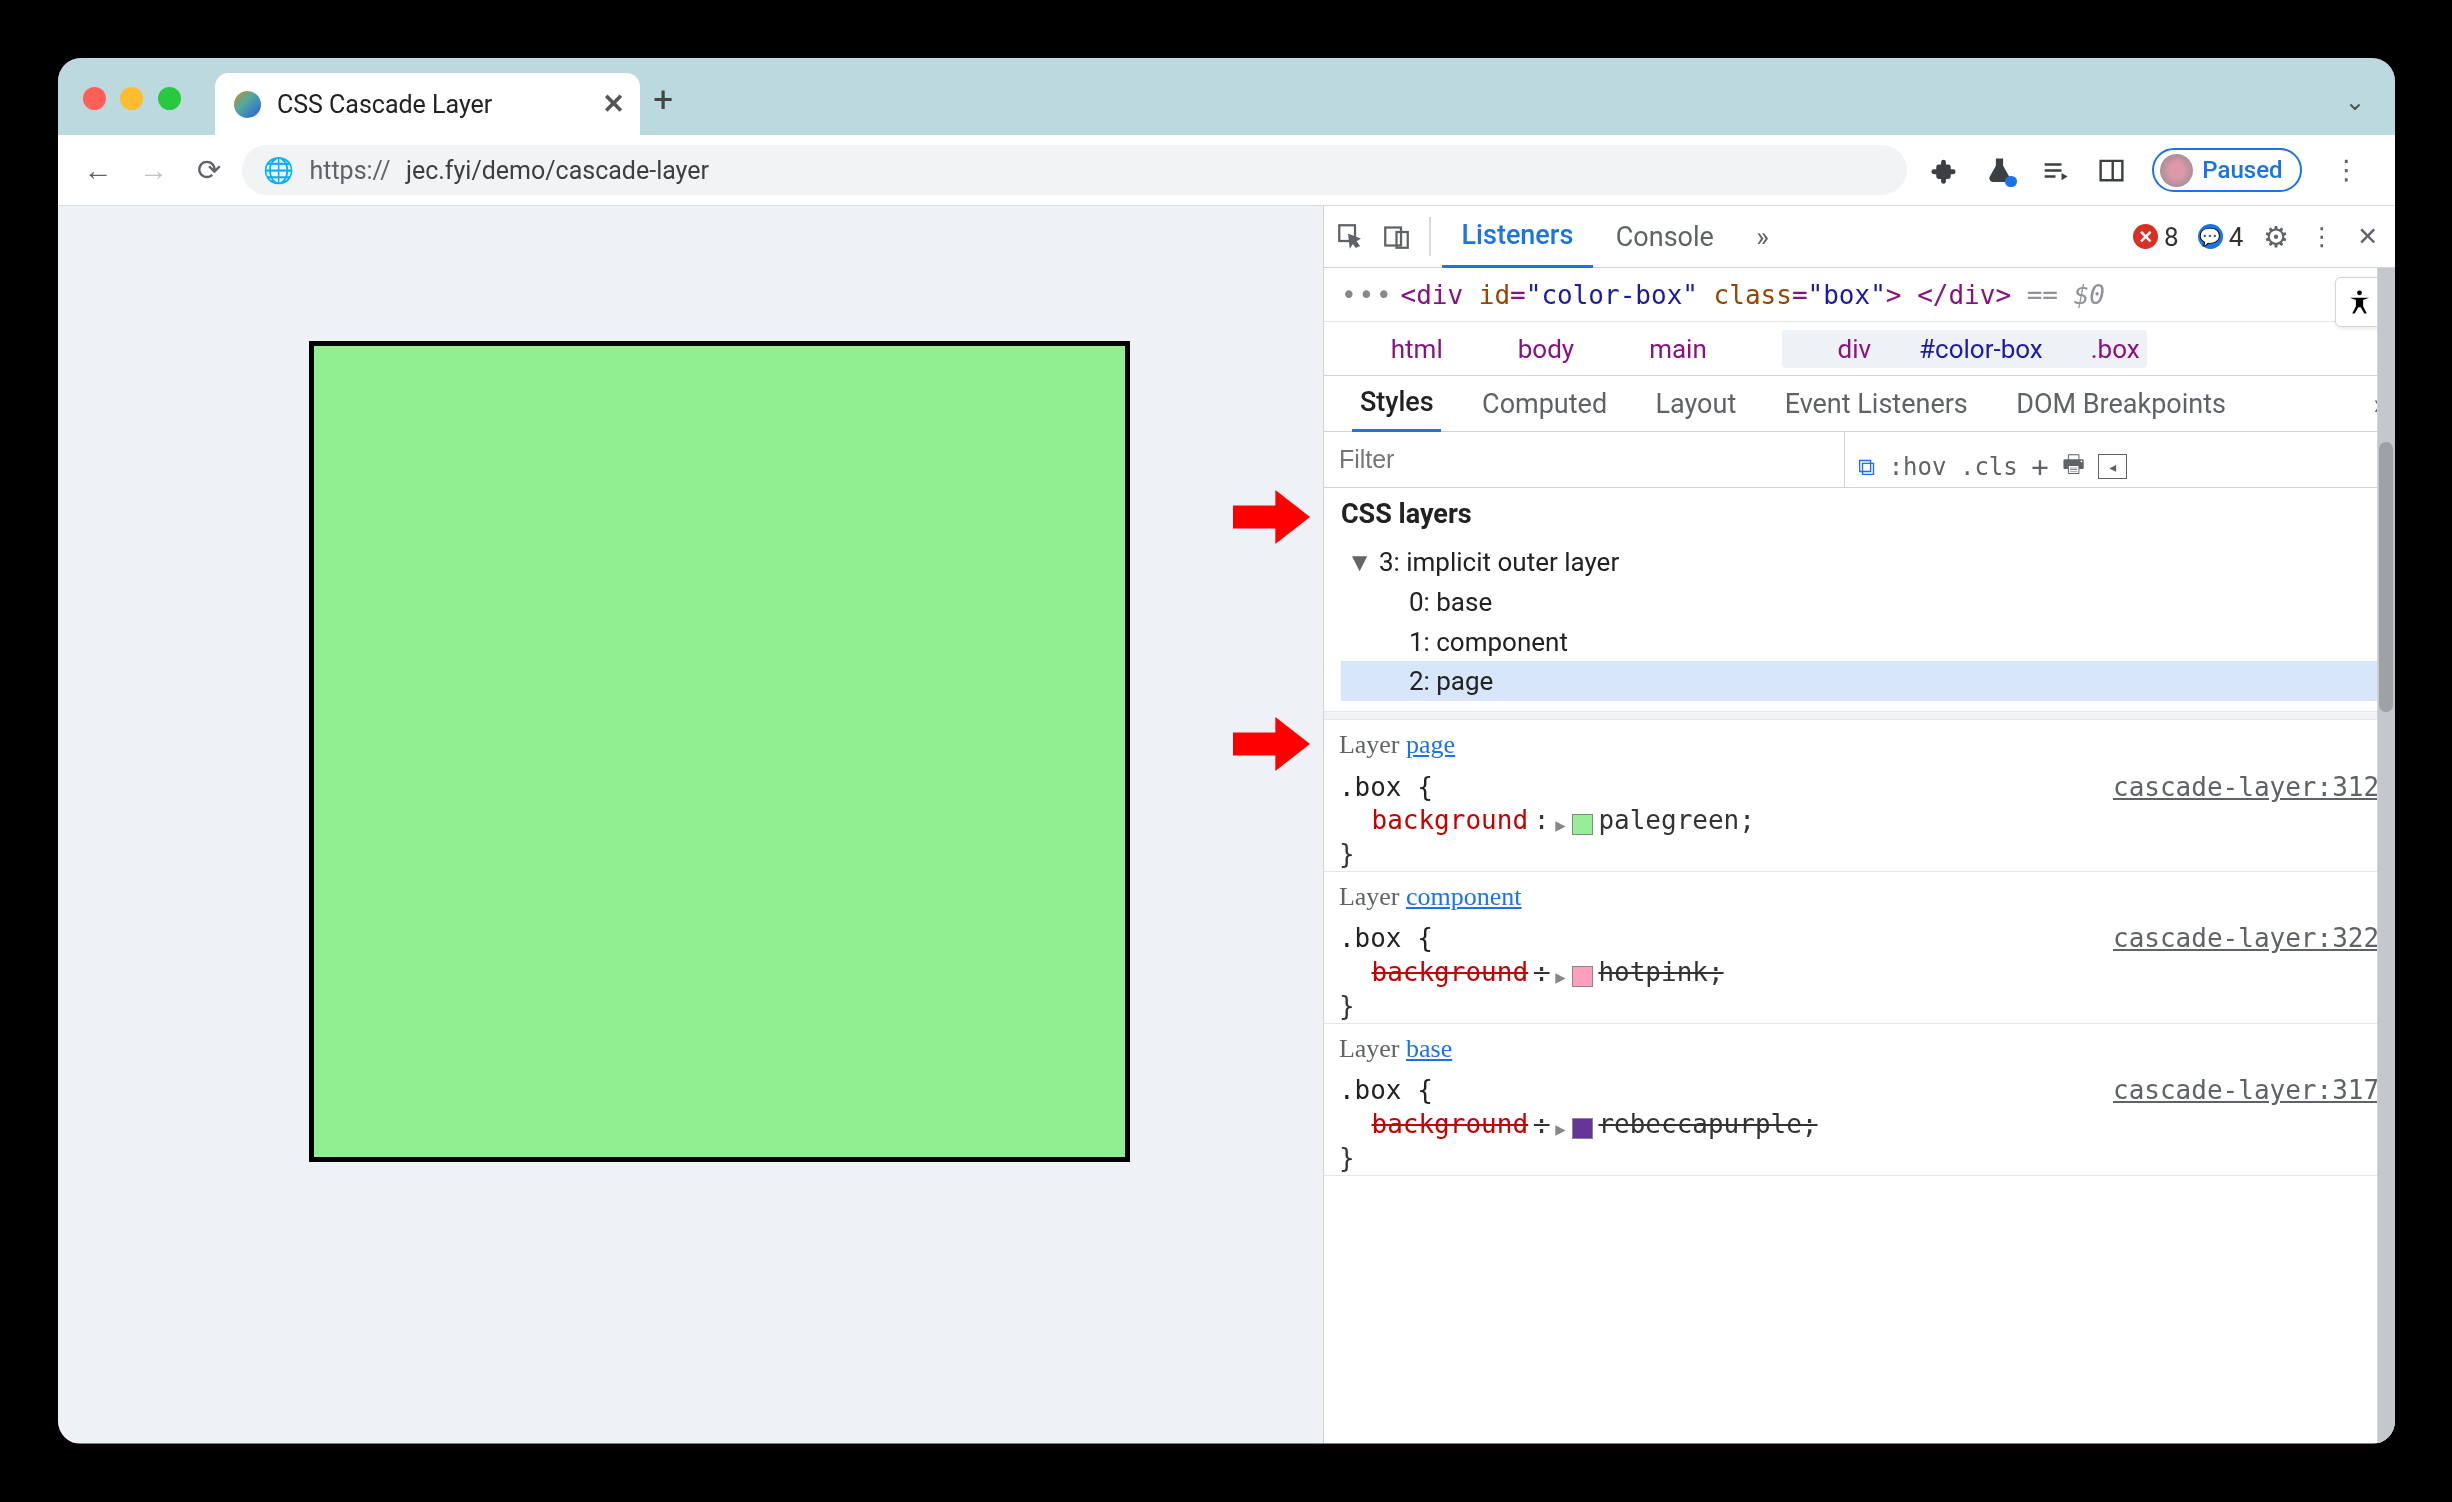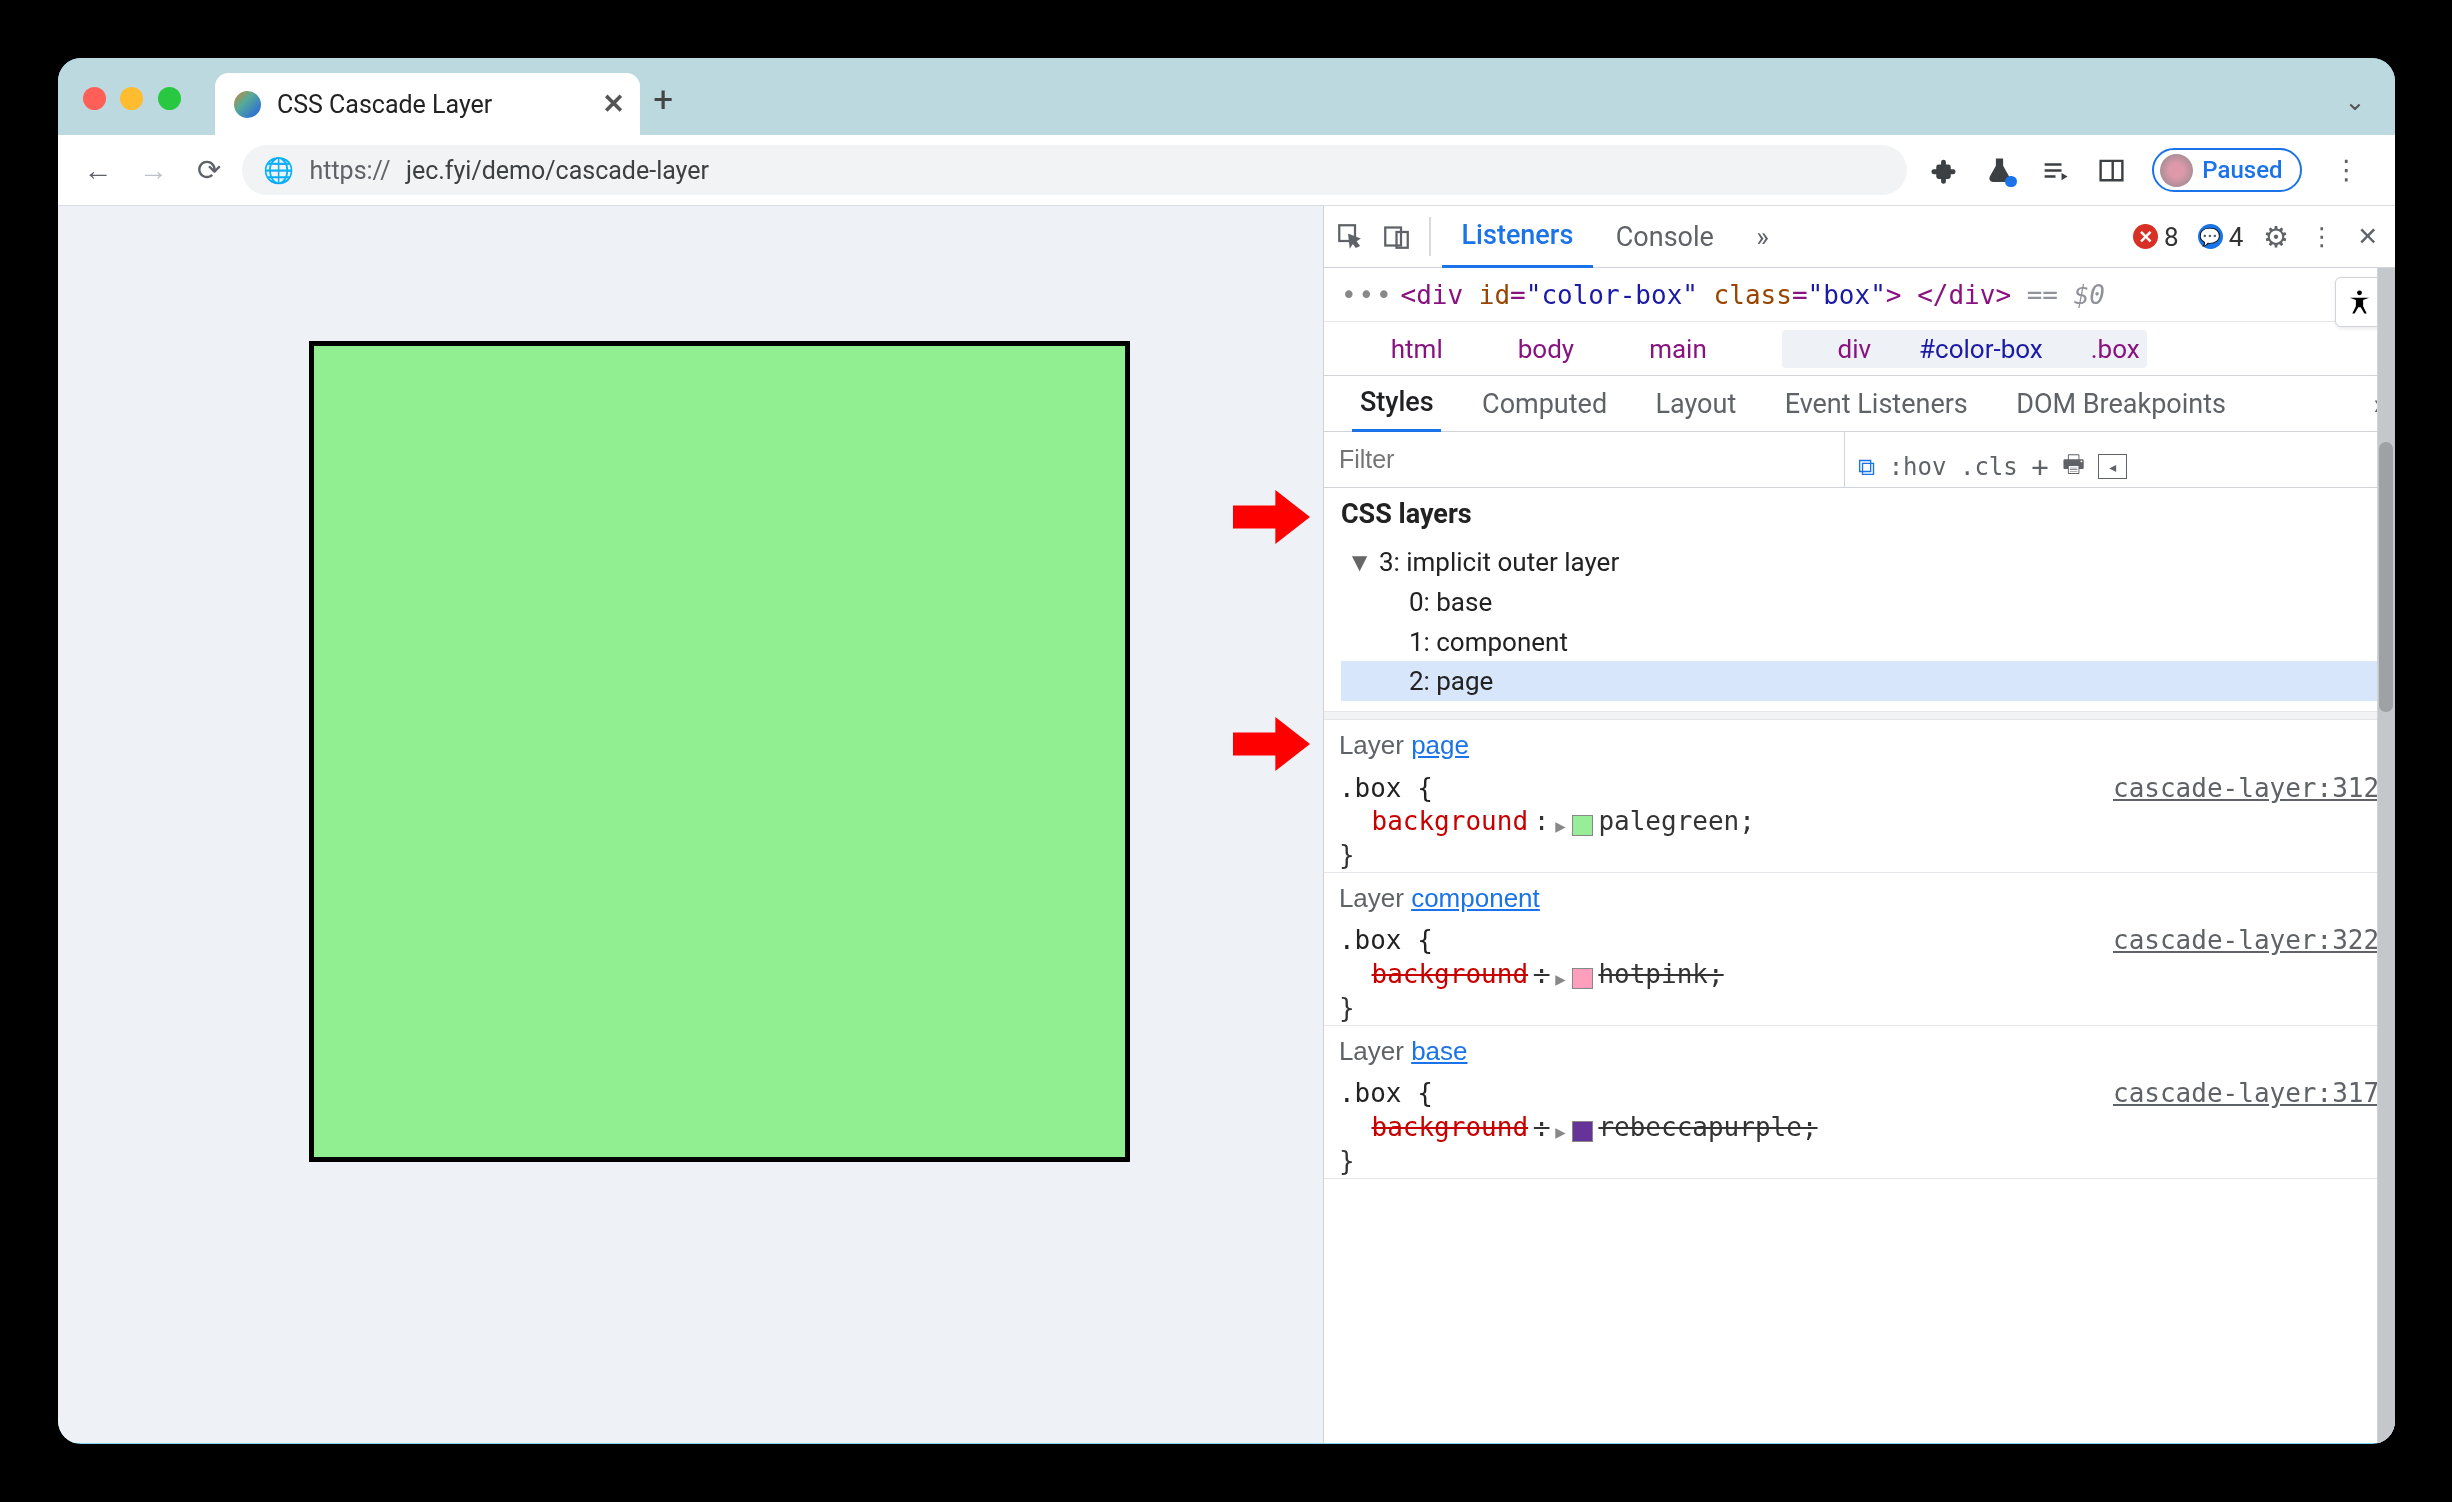--- a/index.html
+++ b/index.html
@@ -1,19 +1,19 @@
 <!DOCTYPE html>
 <html><head>
 <meta charset="utf-8">
 <style>
 * { box-sizing: border-box; margin: 0; padding: 0; }
 body { font-family: -apple-system, BlinkMacSystemFont, "Segoe UI", Roboto, Helvetica, Arial, sans-serif; background:#000; }
 .stage { width:2452px; height:1502px; background:#000; position:relative; display:flex; align-items:center; justify-content:center; }
 .browser {
-  width:2337px; height:1386px; background:#7dd3fc; border-radius:23px; position:relative; overflow:hidden;
+  width:2337px; height:1386px; background:#ec4899; border-radius:23px; position:relative; overflow:hidden;
   box-shadow: 0 15.4px 87px 9.7px rgba(0,0,0,.6);
 }
 
 
 .title-bar { height:77px; background:#bdd9e0; display:flex; align-items:flex-end; }
 .traffic { display:flex; gap:14.5px; padding:0 25px 25px 25px; }
 .tl { width:23px; height:23px; border-radius:50%; }
 .close-dot{background:#ff5f57;} .min-dot{background:#febc2e;} .max-dot{background:#28c840;}
 .tab {
   margin-left:9.7px; height:62px; background:#fff; border-top-left-radius:13.5px; border-top-right-radius:13.5px;
@@ -87,21 +87,21 @@
 .section-header{padding:9.7px 17.4px; font-weight:700; font-size:27px; color:#222;}
 .layer-tree{padding:3.9px 0 9.7px 17.4px; font-size:26px; color:#222;}
 .layer-tree .node{padding:3.9px 5.8px;}
 .layer-tree .root::before{content:"▼ "; color:#666;}
 .layer-tree .child{padding:4.8px 0 4.8px 68px;}
 .layer-tree .child.selected{background:#d7e6fb;}
 .thin-divider{height:9.7px;background:#f1f3f4;border-top:1.9px solid #e4e6e9;border-bottom:1.9px solid #e4e6e9;}
 
 
 .rule{border-bottom:1.9px solid #e4e6e9; font-family:ui-monospace,Menlo,Consolas,monospace; font-size:26px;}
-.rule .layer-head{padding:9.7px 15.4px; color:#5f6368; font-family:Liberation Sans, sans-serif; font-size:26px;}
+.rule .layer-head{padding:9.7px 15.4px; color:#5f6368; font-family:Liberation Serif, serif; font-size:26px;}
 .rule .layer-head a{color:#1a73e8; text-decoration:underline;}
 .rule .srcline{display:flex; padding:1.9px 15.4px;}
 .rule .sel{color:#222;}
 .rule .source{margin-left:auto; color:#5f6368; text-decoration:underline;}
 .rule .prop{padding:1.9px 15.4px 1.9px 48px; display:flex; align-items:flex-end; gap:5.8px;}
 .rule .prop .name{color:#c80000;}
 .rule .prop .tri{color:#888; font-size:17.4px;}
 .rule .swatch{width:21px;height:21px;border:1.9px solid #888; display:inline-block;}
 .rule .close{padding:1.9px 15.4px;}
 .strk{text-decoration:line-through;}

